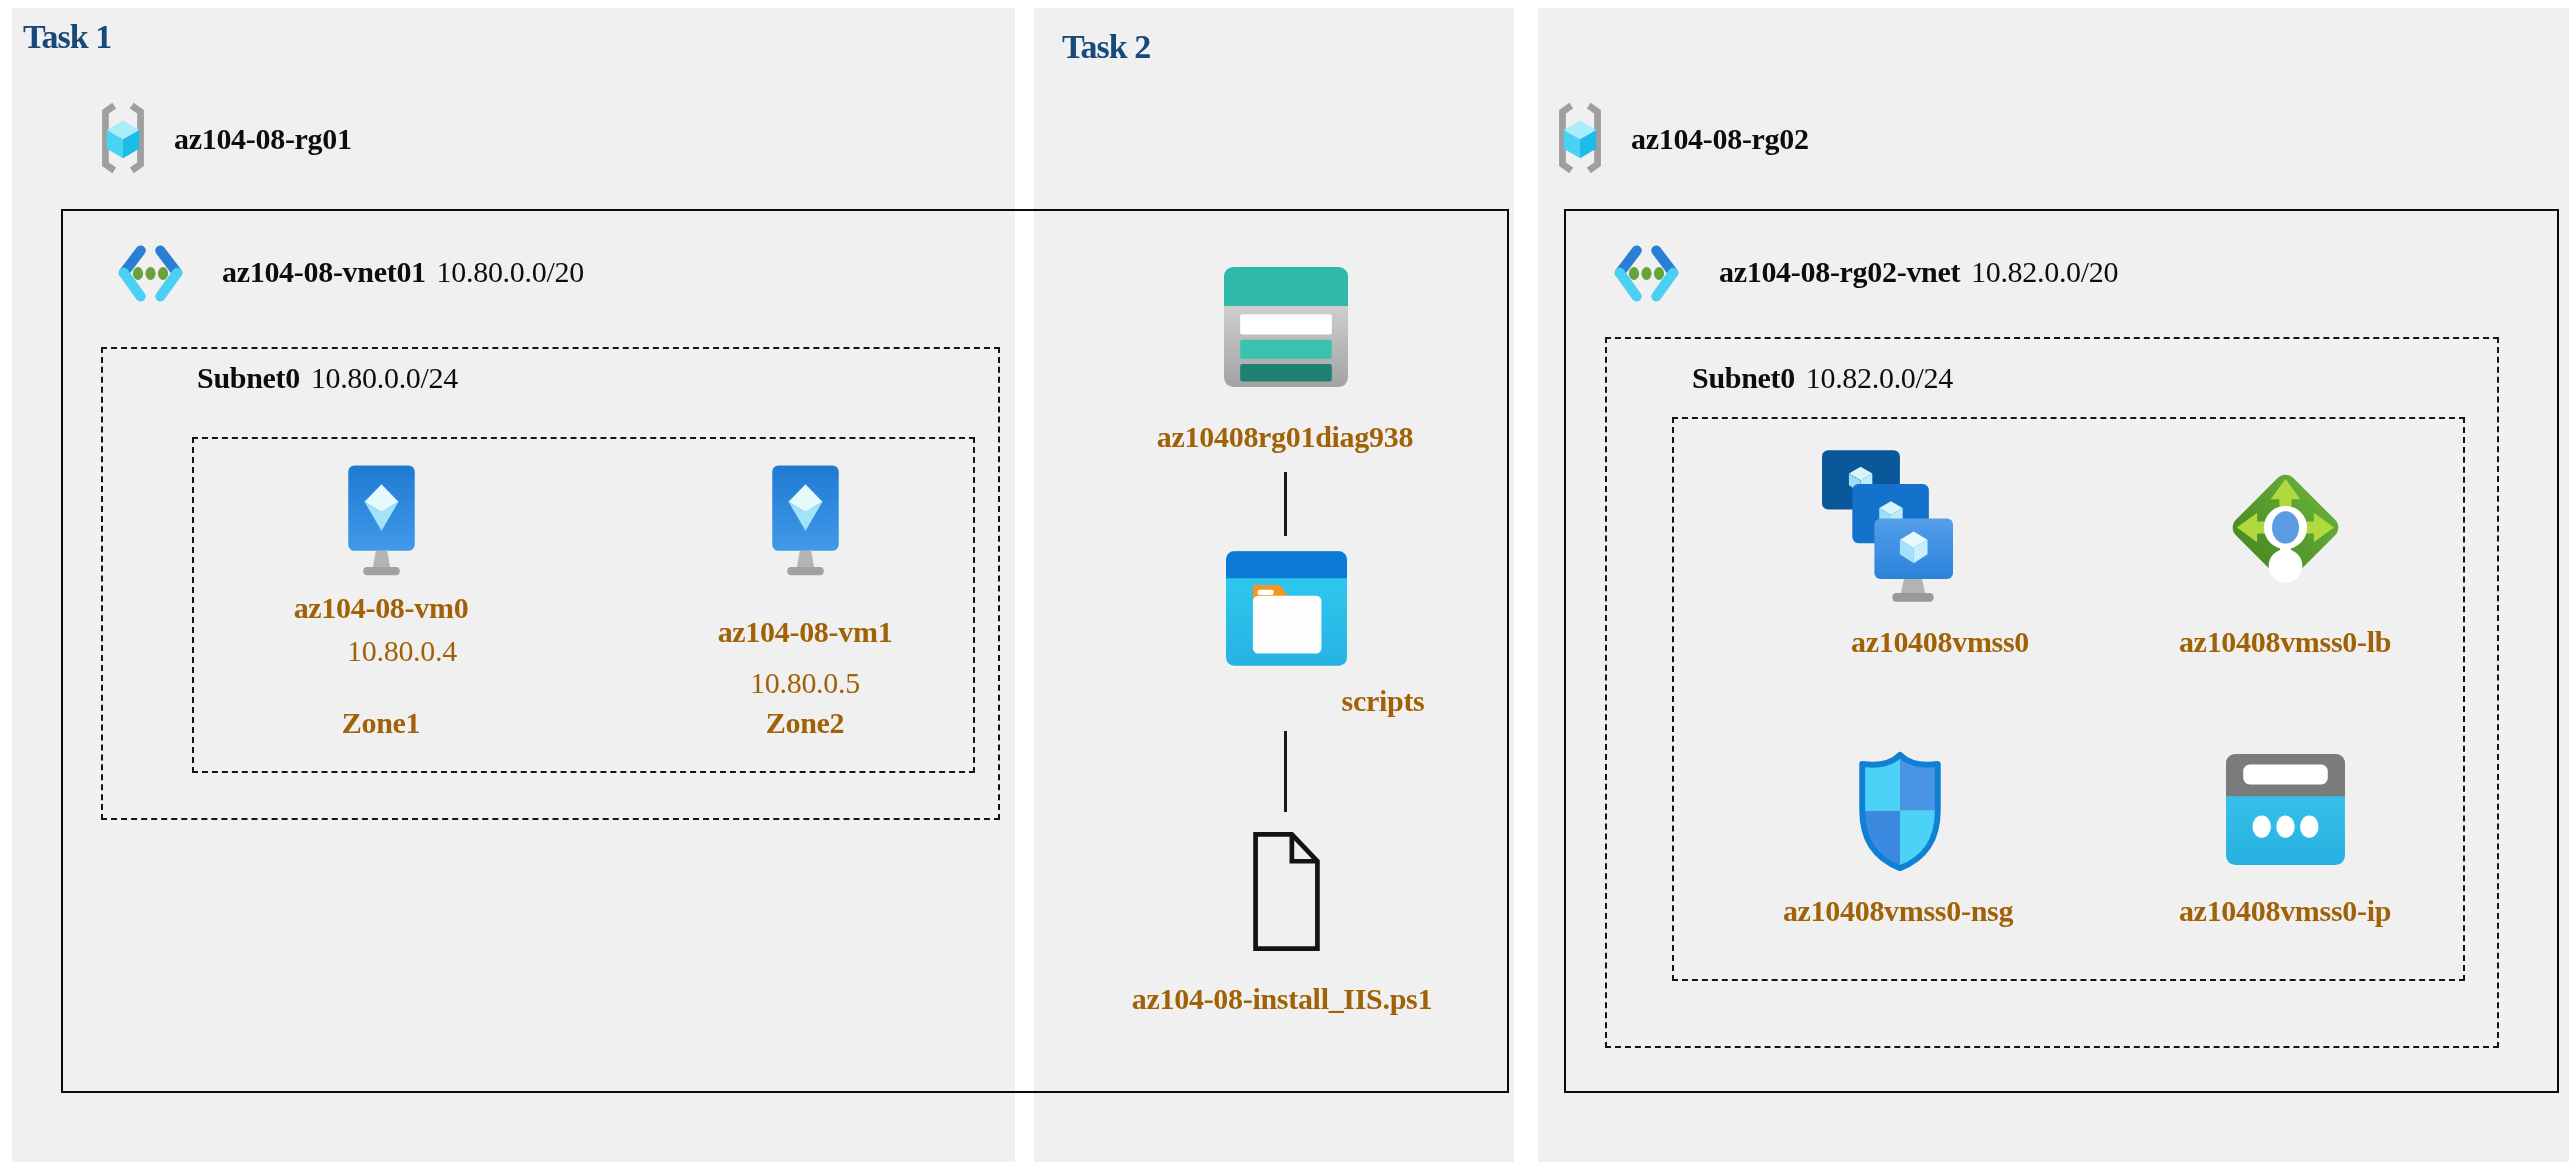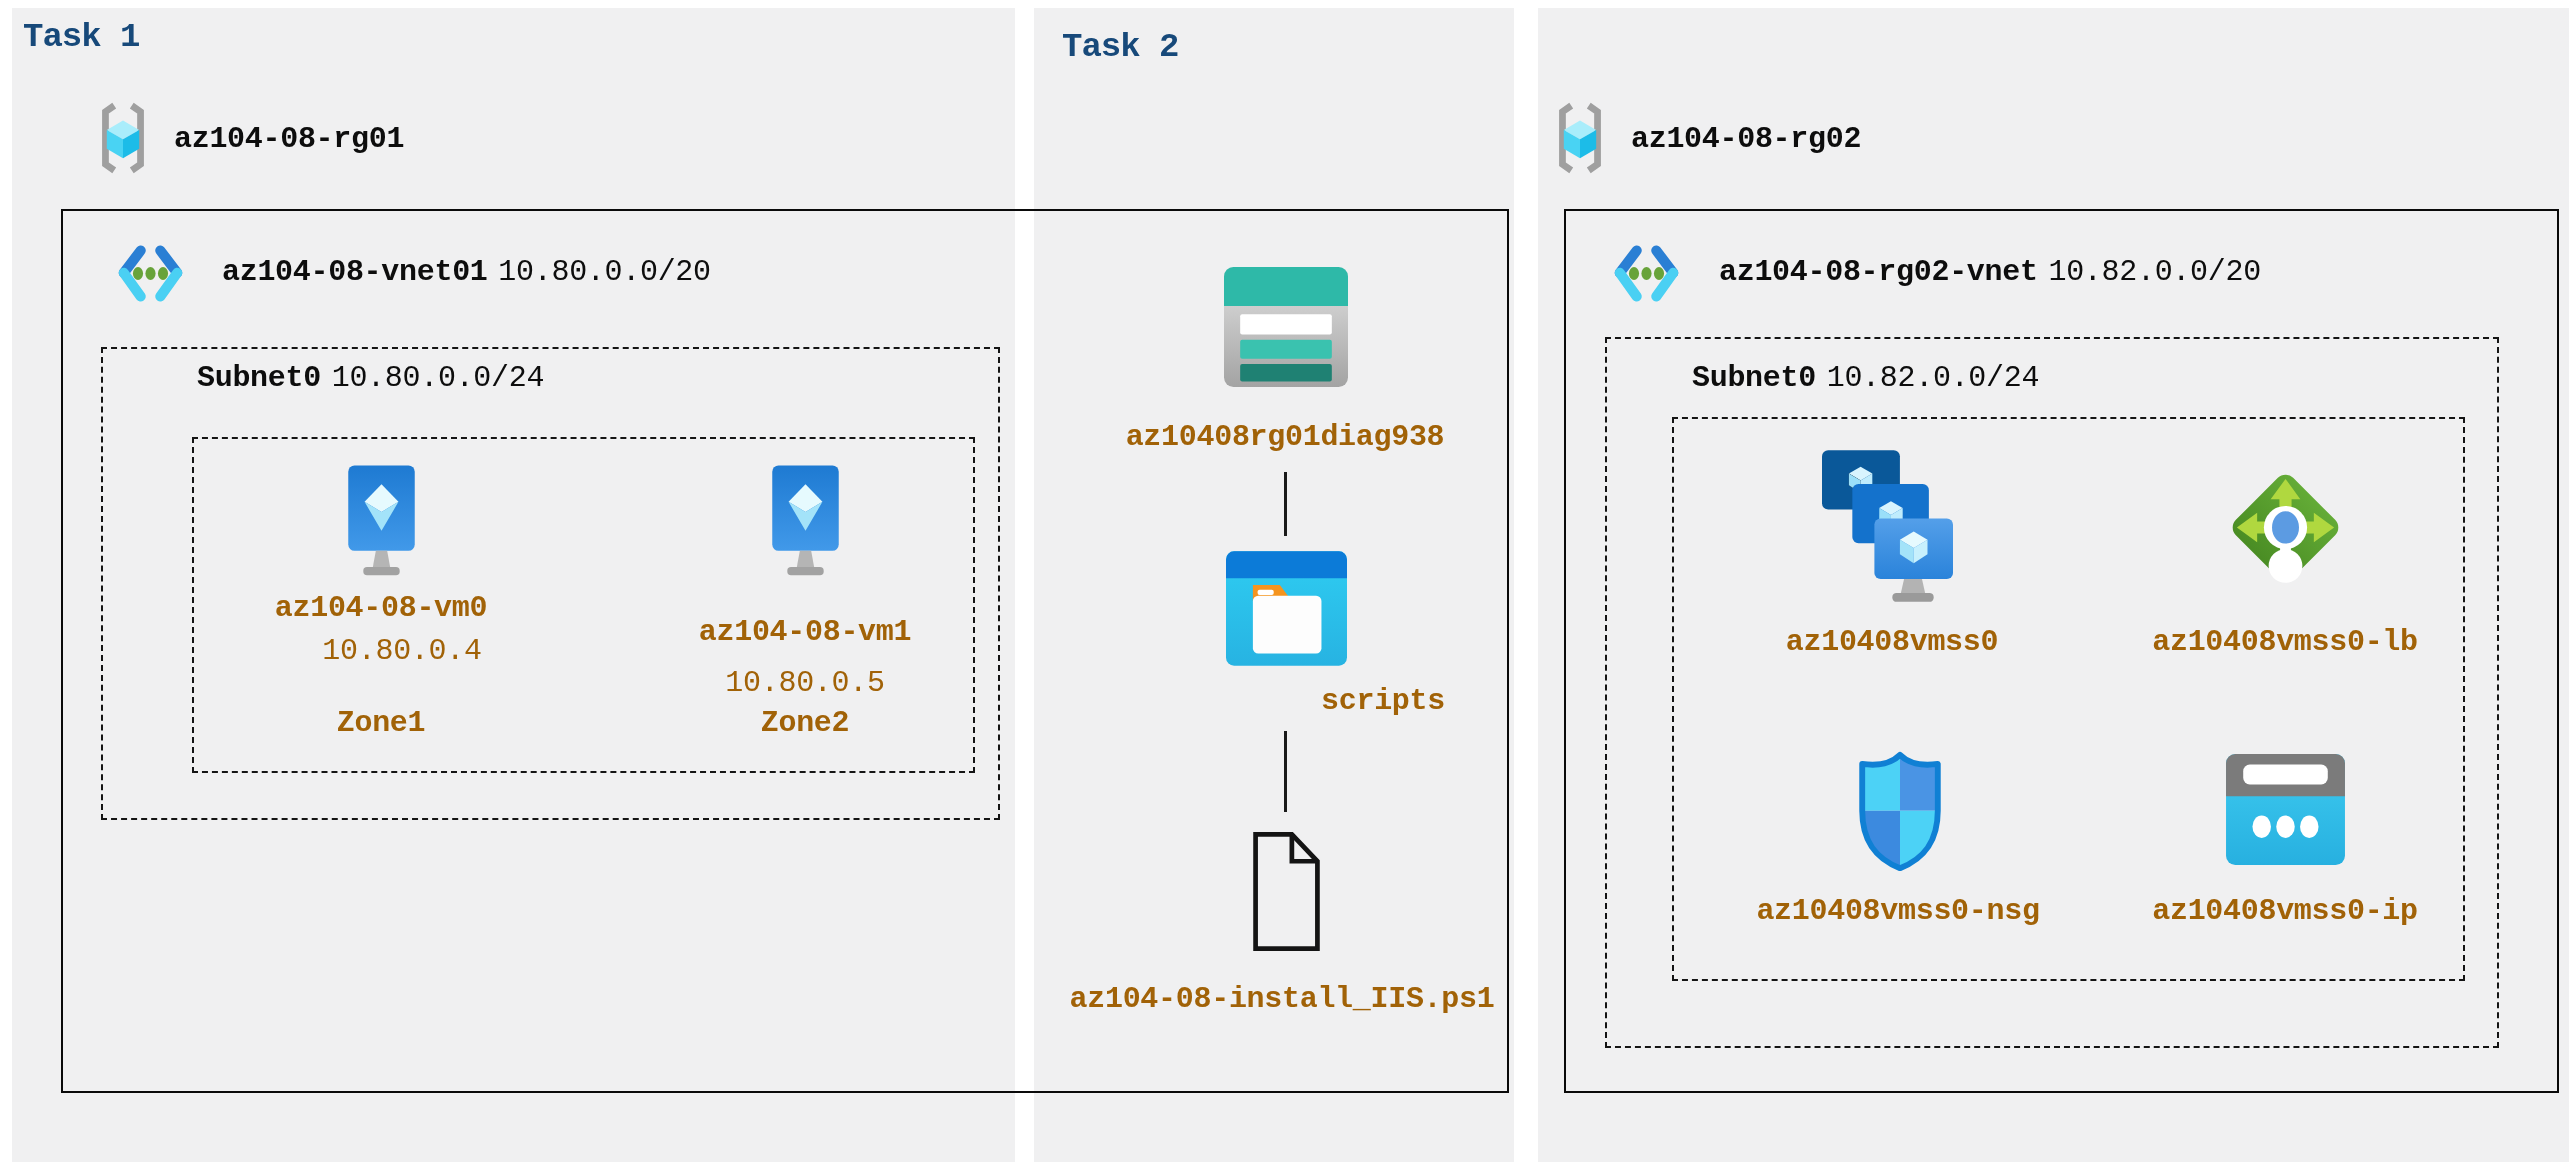--- a/index.html
+++ b/index.html
@@ -1,17 +1,17 @@
 <!DOCTYPE html>
 <html style="font-size:10.8px"><head>
 <meta charset="utf-8">
 <style>
   html,body{margin:0;padding:0;background:#ffffff;}
   .diagram{position:relative;width:2576px;height:1166px;background:#ffffff;overflow:hidden;
-           font-family:Liberation Mono, monospace;color:#0d0d0d;}
+           font-family:Liberation Serif, serif;color:#0d0d0d;}
   .panel{position:absolute;top:8px;height:1154px;background:#f0f0f1;}
   .title{position:absolute;font-size:34px;font-weight:bold;color:#17497a;letter-spacing:-1px;white-space:nowrap;}
   .box-solid{position:absolute;border:2.7px solid #0a0a0a;background:transparent;}
   .box-dashed{position:absolute;border:2.7px dashed #141414;background:transparent;}
   .row{position:absolute;display:flex;align-items:center;}
   .lbl{font-size:30px;letter-spacing:-0.3px;white-space:nowrap;color:#0d0d0d;}
   .b{font-weight:bold;}
   .node-label{position:absolute;transform:translate(-50%,-50%);font-size:30px;letter-spacing:-0.3px;
               white-space:nowrap;color:#a16207;text-align:center;}
   .icon{position:absolute;}
@@ -210,21 +210,21 @@
       <polygon points="83,84 100,94 100,112 83,101" fill="#9adff9"></polygon>
       <polygon points="117,84 100,94 100,112 117,101" fill="#bfecfd"></polygon>
       <rect x="76" y="99" width="114" height="88" rx="9" fill="url(#vmssg)"></rect>
       <polygon points="133,118 153,130 133,142 113,130" fill="#e6fafe"></polygon>
       <polygon points="113,130 133,142 133,164 113,151" fill="#a3e3f9"></polygon>
       <polygon points="153,130 133,142 133,164 153,151" fill="#c7f0fd"></polygon>
       <polygon points="119,187 145,187 150,209 114,209" fill="#b3b3b3"></polygon>
       <rect x="102" y="207" width="60" height="13" rx="6" fill="#9a9a9a"></rect>
     </svg>
   </div>
-  <div class="node-label b" style="left:1892px;top:642px;text-align:right;">az10408vmss0</div>
+  <div class="node-label b" style="left:1940px;top:642px;text-align:right;">az10408vmss0</div>
 
   <div class="icon" style="left:2218px;top:460px;width:135px;height:135px;">
     <svg viewBox="0 0 200 200">
       <defs>
         <linearGradient id="lbg" x1="0" y1="0" x2="0" y2="1">
           <stop offset="0" stop-color="#63ab36"></stop>
             <stop offset="1" stop-color="#4a8d24"></stop>
         </linearGradient>
       </defs>
       <rect x="40" y="40" width="120" height="120" rx="16" transform="rotate(45 100 100)" fill="url(#lbg)"></rect>

